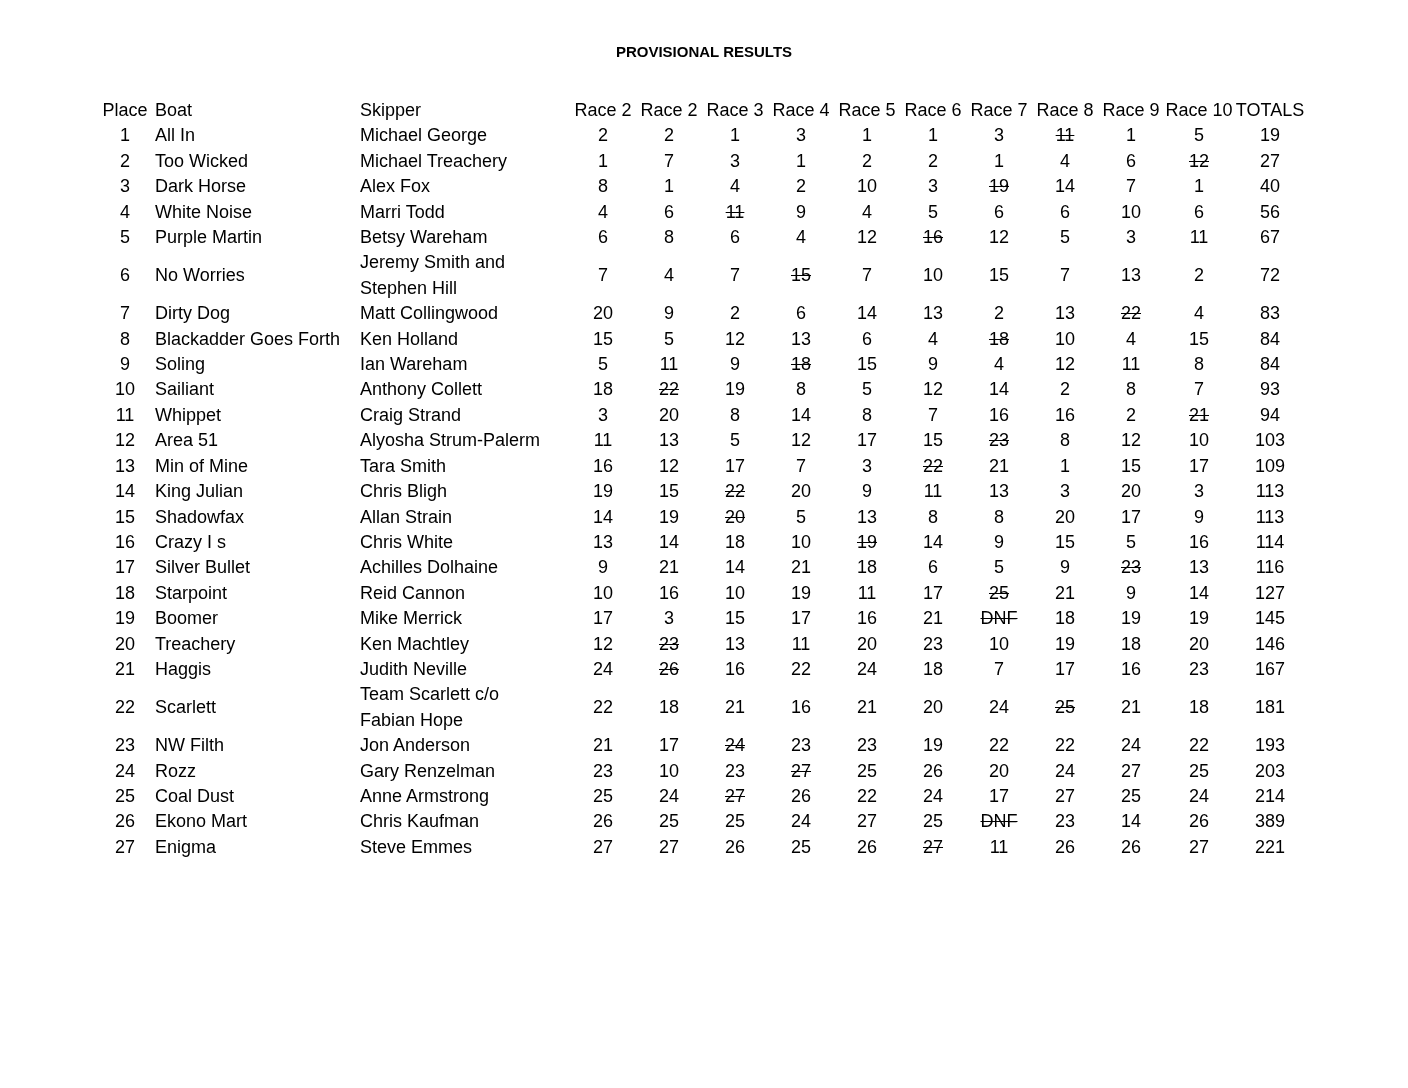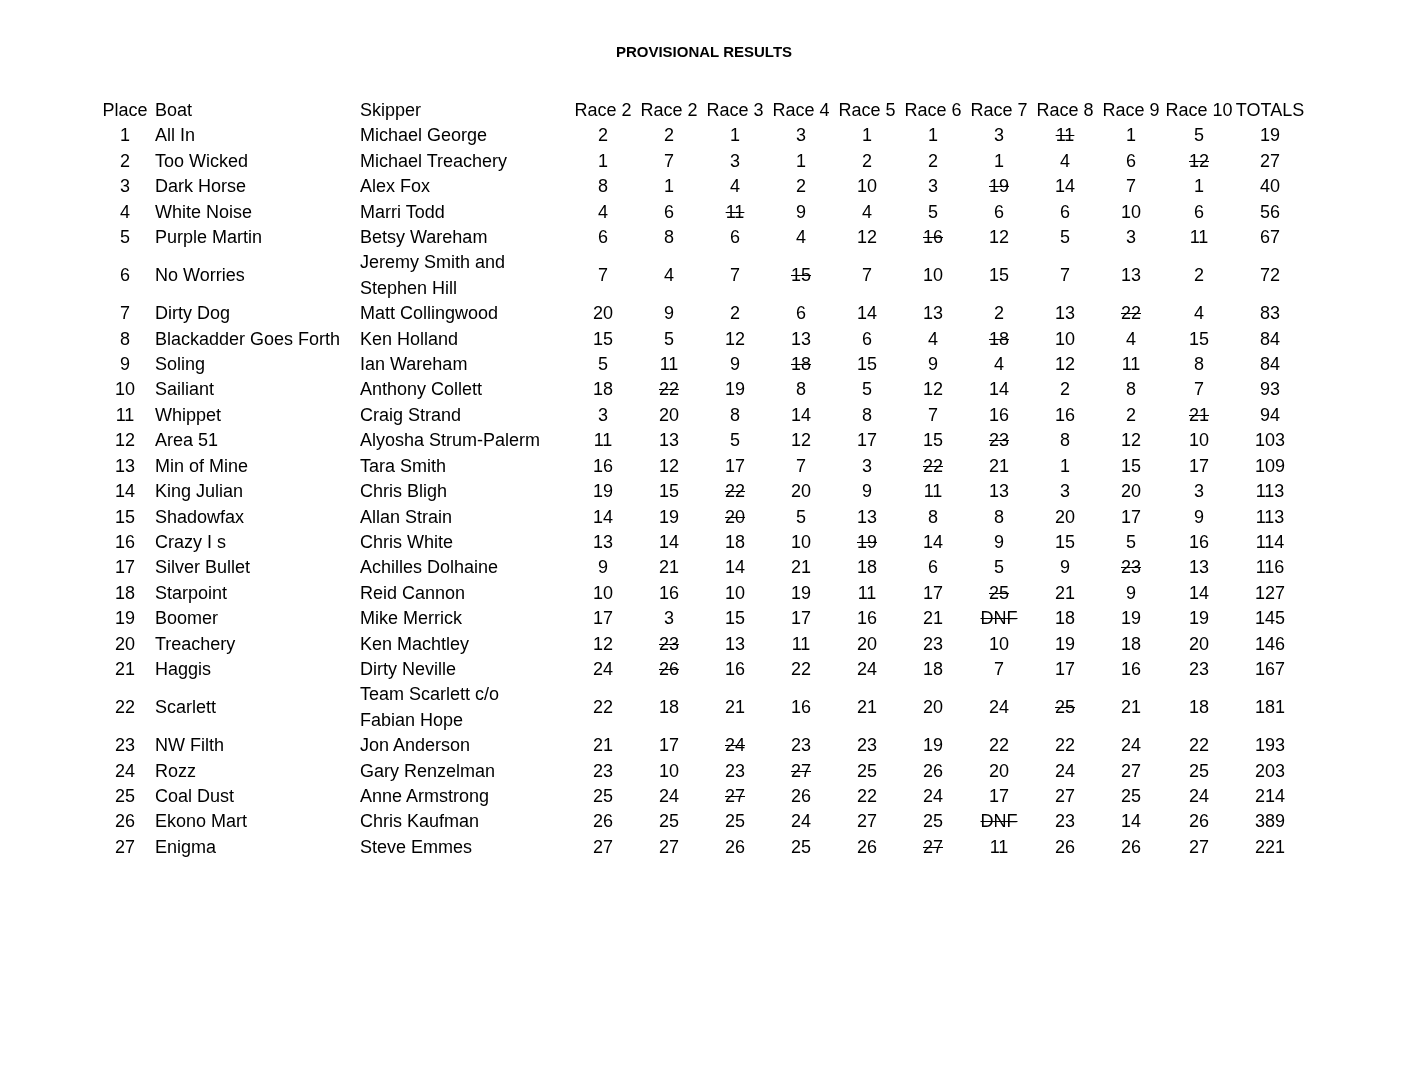--- a/index.html
+++ b/index.html
@@ -444,21 +444,21 @@
           <td class="c-race"><span>10</span></td>
           <td class="c-race"><span>19</span></td>
           <td class="c-race"><span>18</span></td>
           <td class="c-race"><span>20</span></td>
           <td class="c-totals">146</td>
         </tr>
         <tr>
           <td class="c-place">21</td>
           <td class="c-boat">Haggis</td>
           <td class="c-skipper">
-            <div class="skipper-line">Dirty Neville</div>
+            <div class="skipper-line">Judith Neville</div>
           </td>
           <td class="c-race"><span>24</span></td>
           <td class="c-race"><span class="struck">26</span></td>
           <td class="c-race"><span>16</span></td>
           <td class="c-race"><span>22</span></td>
           <td class="c-race"><span>24</span></td>
           <td class="c-race"><span>18</span></td>
           <td class="c-race"><span>7</span></td>
           <td class="c-race"><span>17</span></td>
           <td class="c-race"><span>16</span></td>

